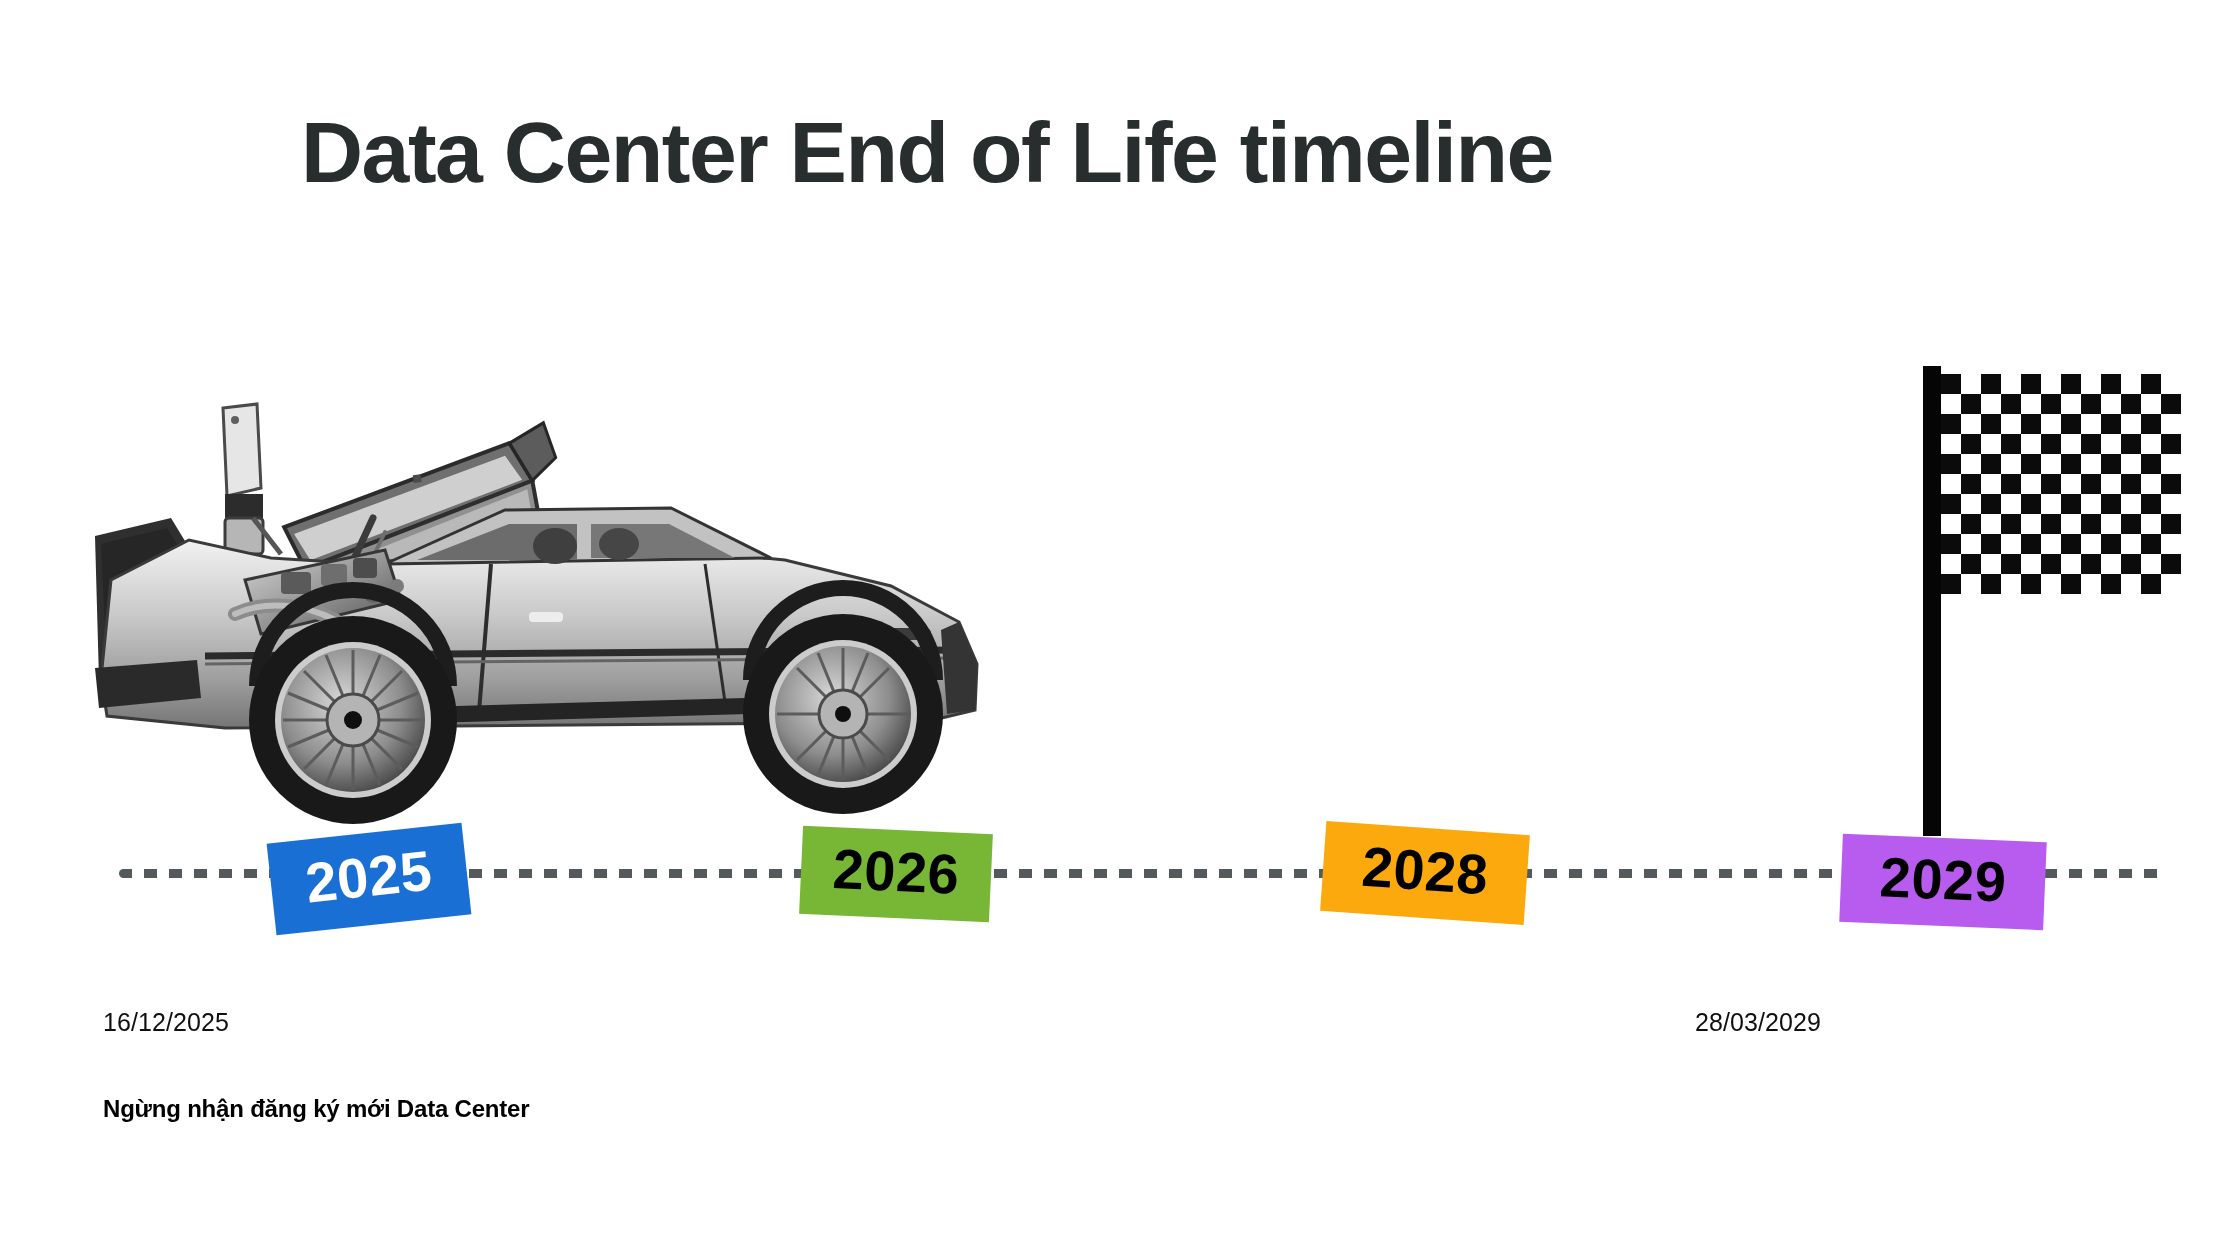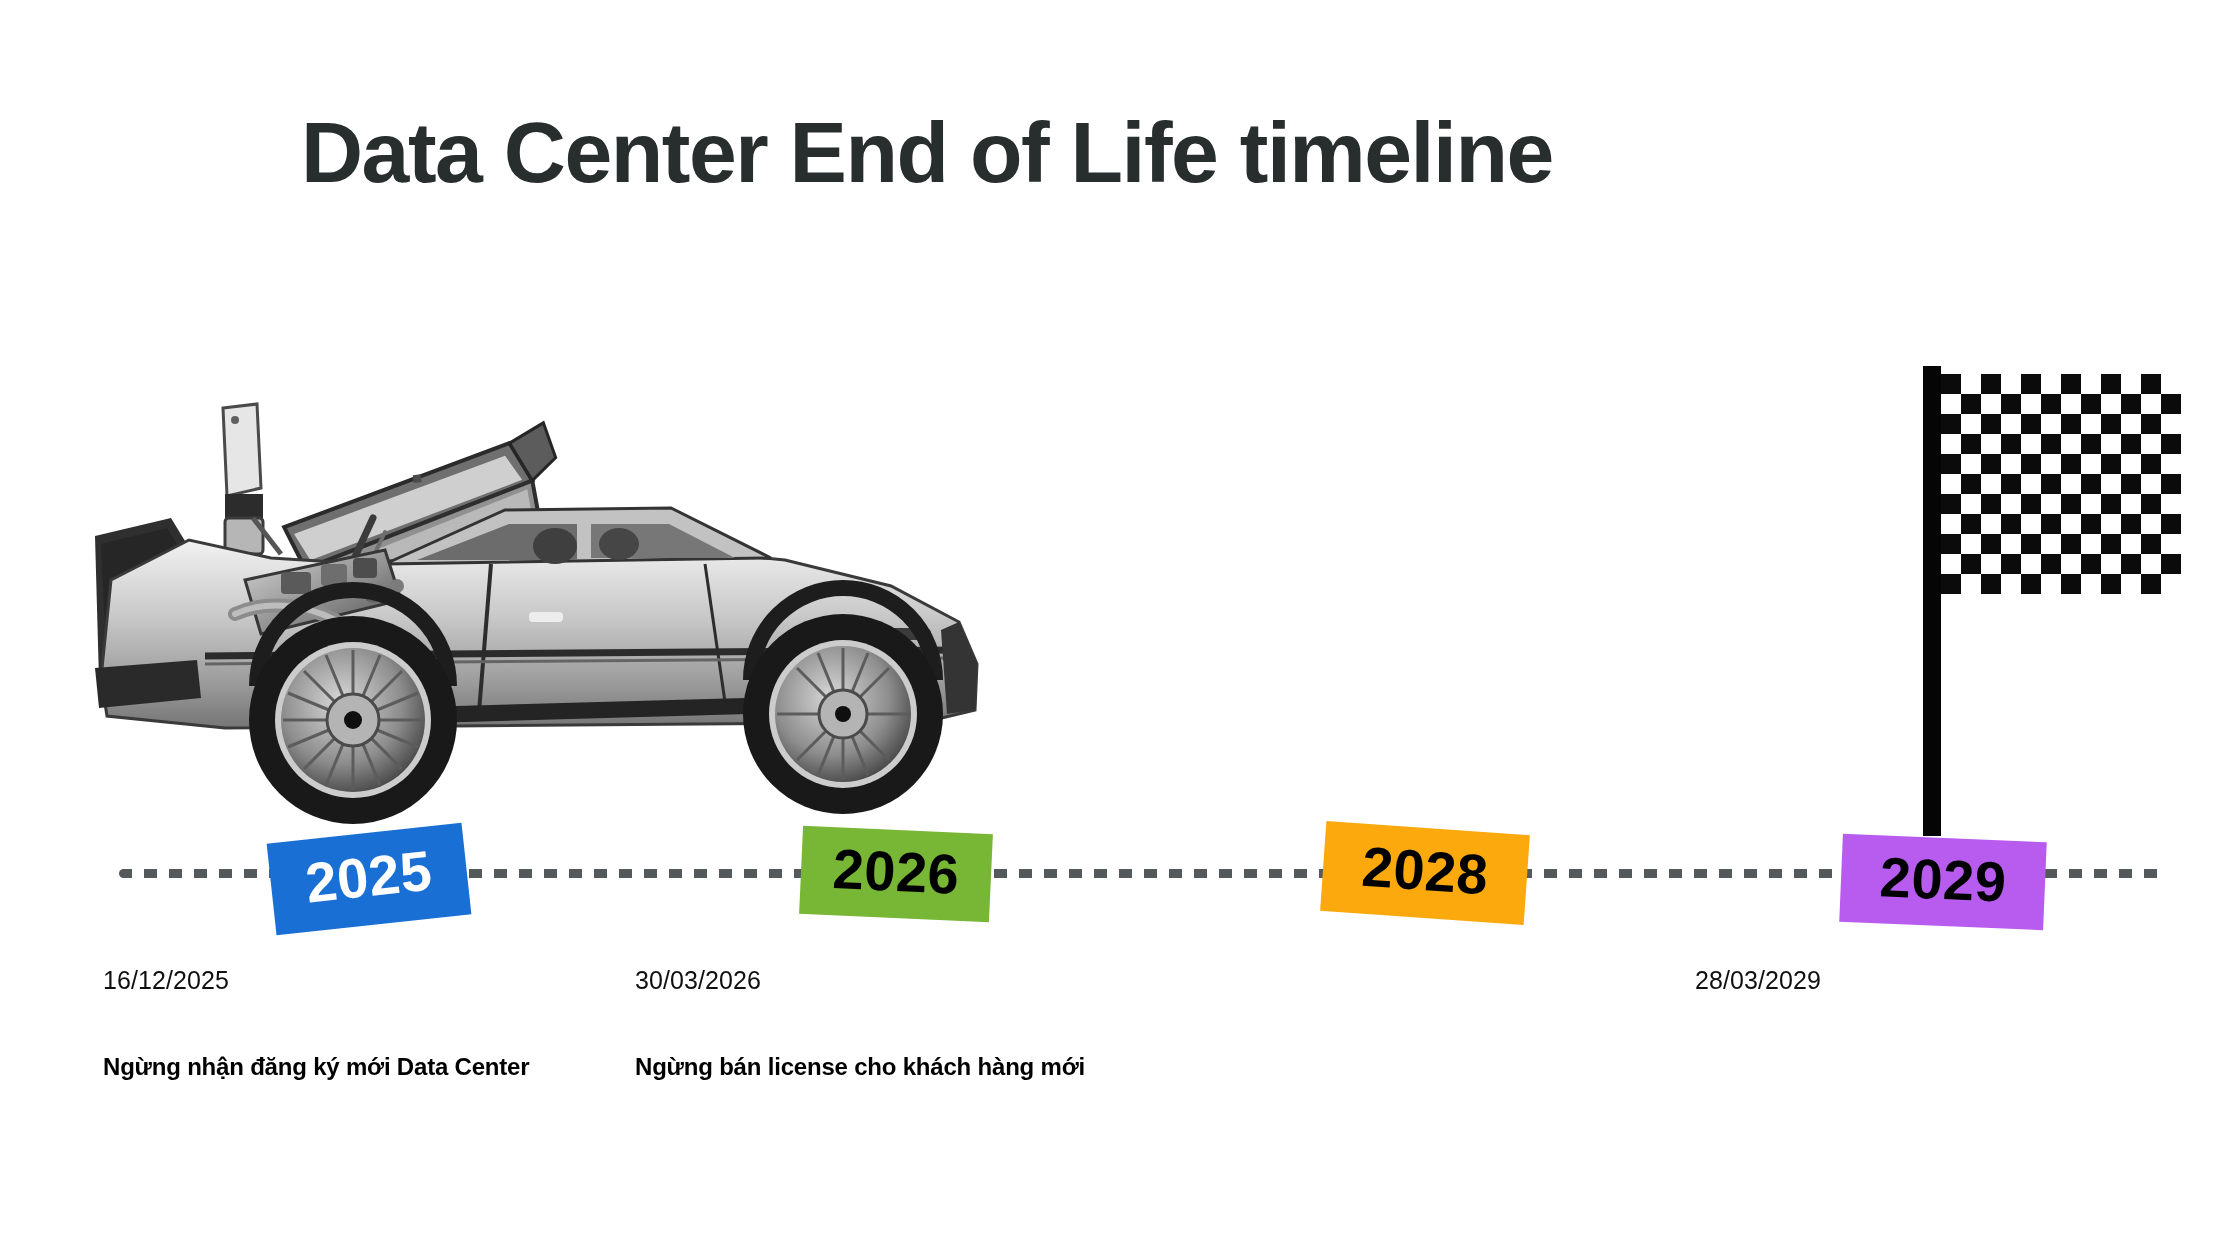--- a/index.html
+++ b/index.html
@@ -76,21 +76,21 @@
   }
   #year-badge-2029 {
     left: 1818px; top: 838px; width: 204px; height: 88px;
     background: #b85cf0; color: #000000;
     transform: rotate(2.4deg);
   }
 
   
   .milestone {
     position: absolute;
-    top: 966px;
+    top: 1008px;
   }
   .milestone .date {
     font-size: 25px;
     font-weight: normal;
     color: #101010;
     letter-spacing: 0.1px;
     white-space: nowrap;
     font-stretch: condensed;
   }
   .milestone .desc {
@@ -348,23 +348,19 @@
   <div class="year-badge" id="year-badge-2025">2025</div>
   <div class="year-badge" id="year-badge-2026">2026</div>
   <div class="year-badge" id="year-badge-2028">2028</div>
   <div class="year-badge" id="year-badge-2029">2029</div>
 
   <div class="milestone" id="milestone-1">
     <div class="date">16/12/2025</div>
     <div class="desc">Ngừng nhận đăng ký mới Data Center</div>
   </div>
 
-  <div class="milestone" id="milestone-2">
-    <div class="date">30/03/2026</div>
-    <div class="desc">Ngừng bán license cho khách hàng mới</div>
-  </div>
 
 
   <div class="milestone" id="milestone-4">
     <div class="date">28/03/2029</div>
   </div>
 
 </div>
 
 </body></html>

